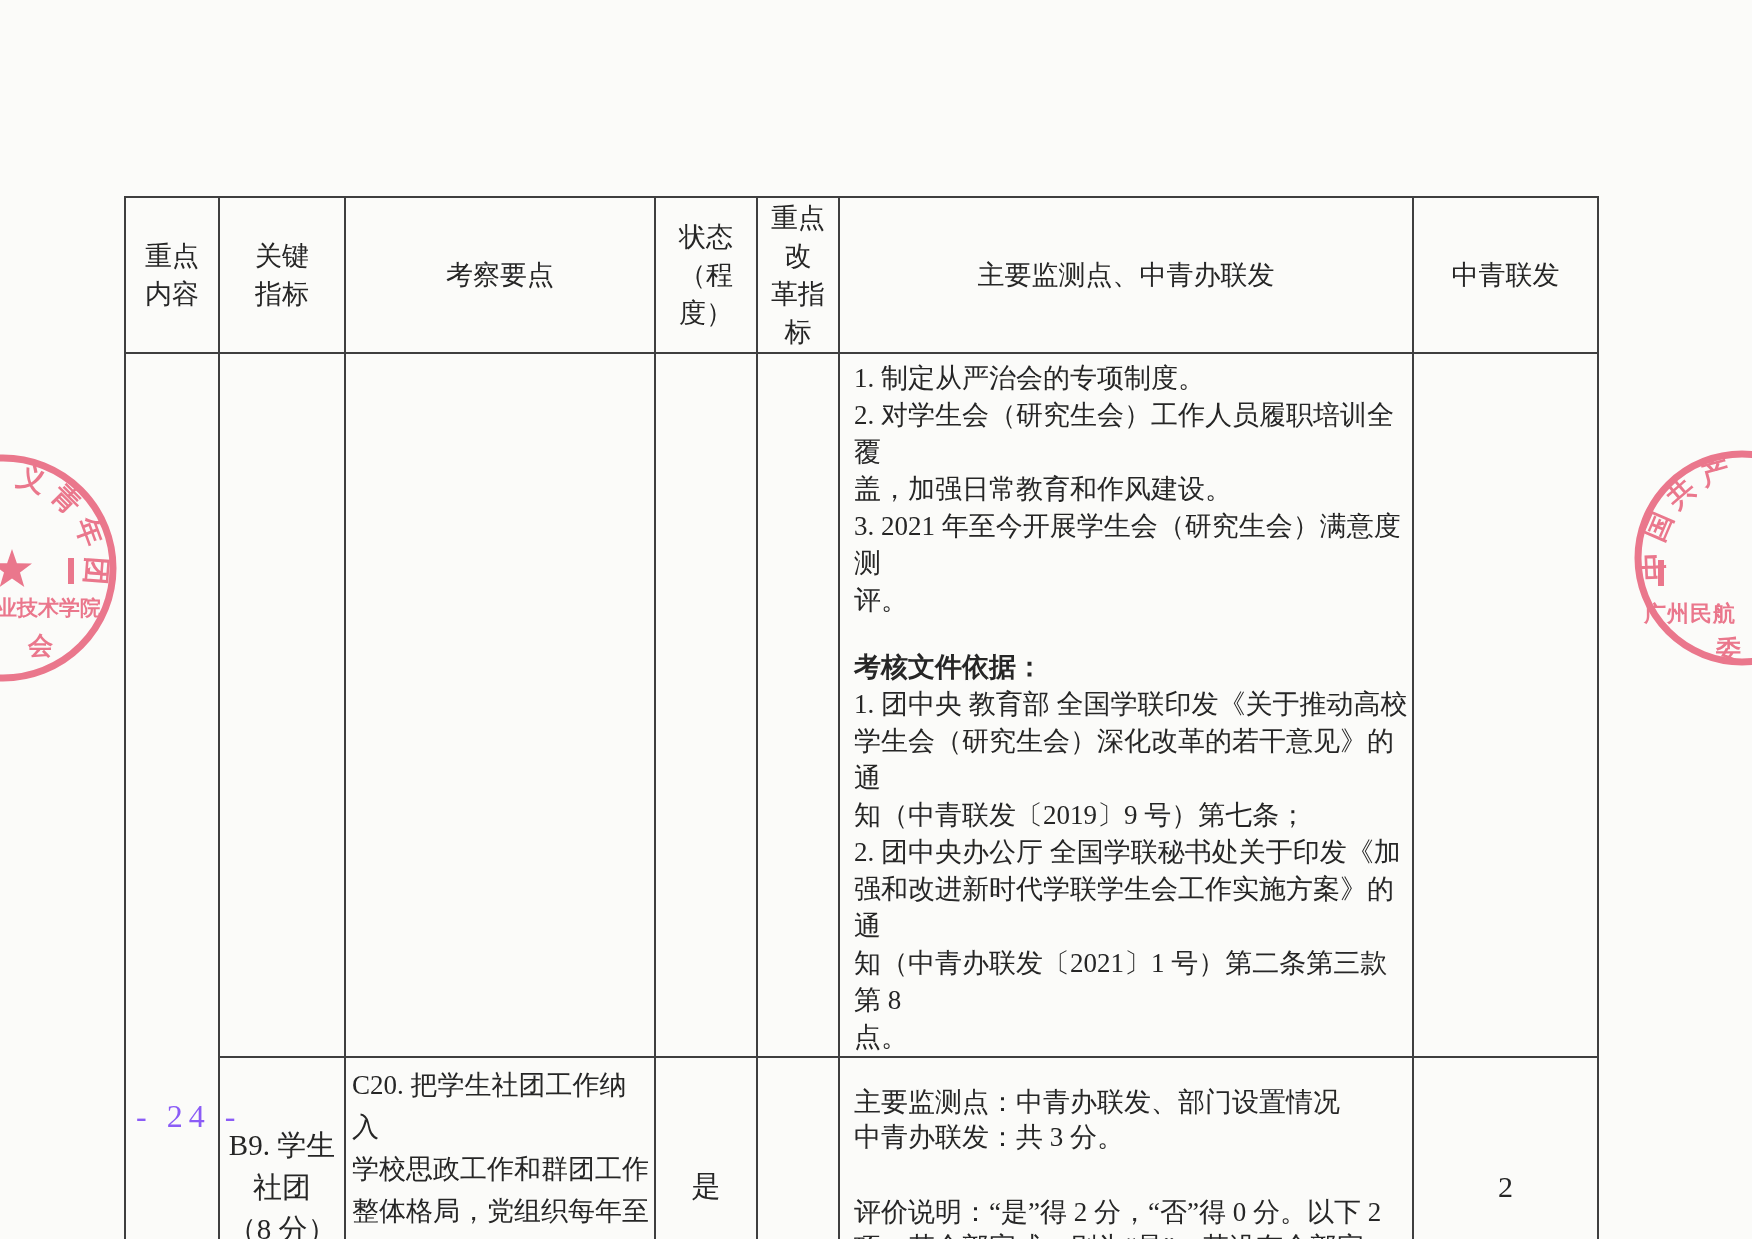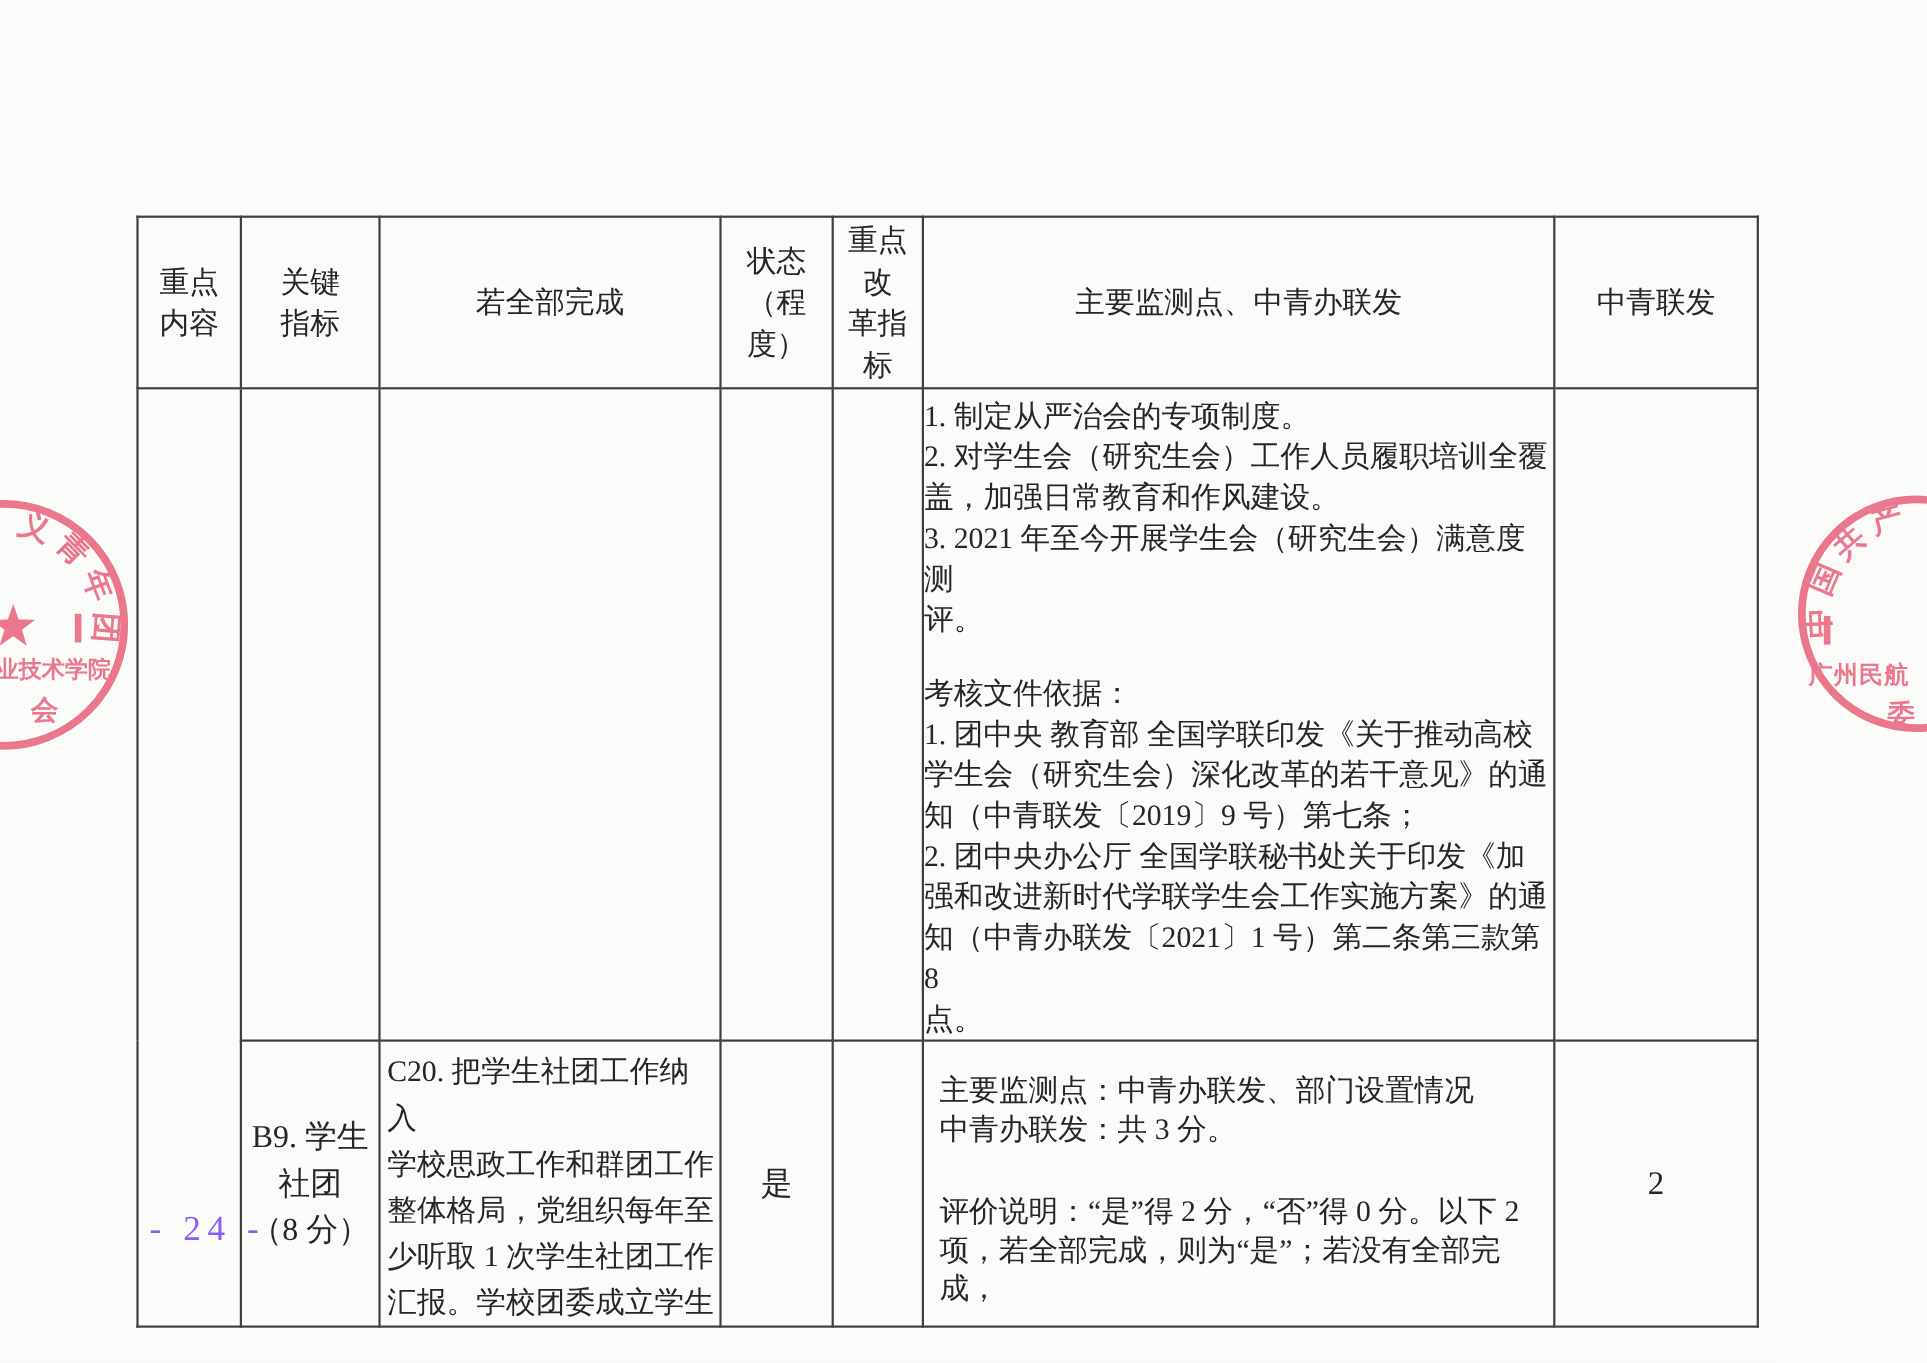--- a/index.html
+++ b/index.html
@@ -26,25 +26,25 @@
   .hcell{
     text-align:center;
     font-size:27px;line-height:38px;
     white-space:pre-line;
   }
   tr.hrow{height:84px;}
   tr.r1{height:520px;}
   tr.r2{height:204px;}
   td.monitor1{
     vertical-align:top;
-    padding:6px 2px 0 0;
+    padding:6px 2px 0 14px;
     font-size:27px;line-height:37px;
   }
   .prewrap{white-space:pre-line;}
-  .basis-title{margin-top:30px;font-weight:400;font-family:"Liberation Sans","DejaVu Sans",sans-serif;}
+  .basis-title{margin-top:30px;font-weight:700;font-family:"Liberation Sans","DejaVu Sans",sans-serif;}
   td.keyind{
     text-align:center;
     font-size:29px;line-height:42px;
     white-space:pre-line;
   }
   td.inspect{
     vertical-align:top;
     padding:6px 2px 0 6px;
     font-size:27px;line-height:42px;
     white-space:pre-line;
@@ -105,21 +105,21 @@
         <col style="width:82px">
         <col style="width:574px">
       <col style="width:185px">
     </colgroup>
     <tbody>
         <tr class="hrow">
       <td class="hcell">重点
 内容</td>
       <td class="hcell">关键
 指标</td>
-      <td class="hcell">若全部完成</td>
+      <td class="hcell">考察要点</td>
       <td class="hcell">状态
 （程度）</td>
       <td class="hcell">重点改
 革指标</td>
       <td class="hcell">主要监测点、中青办联发</td>
       <td class="hcell">中青联发</td>
     </tr>
     <tr class="r1">
       <td rowspan="2"></td>
       <td></td>

